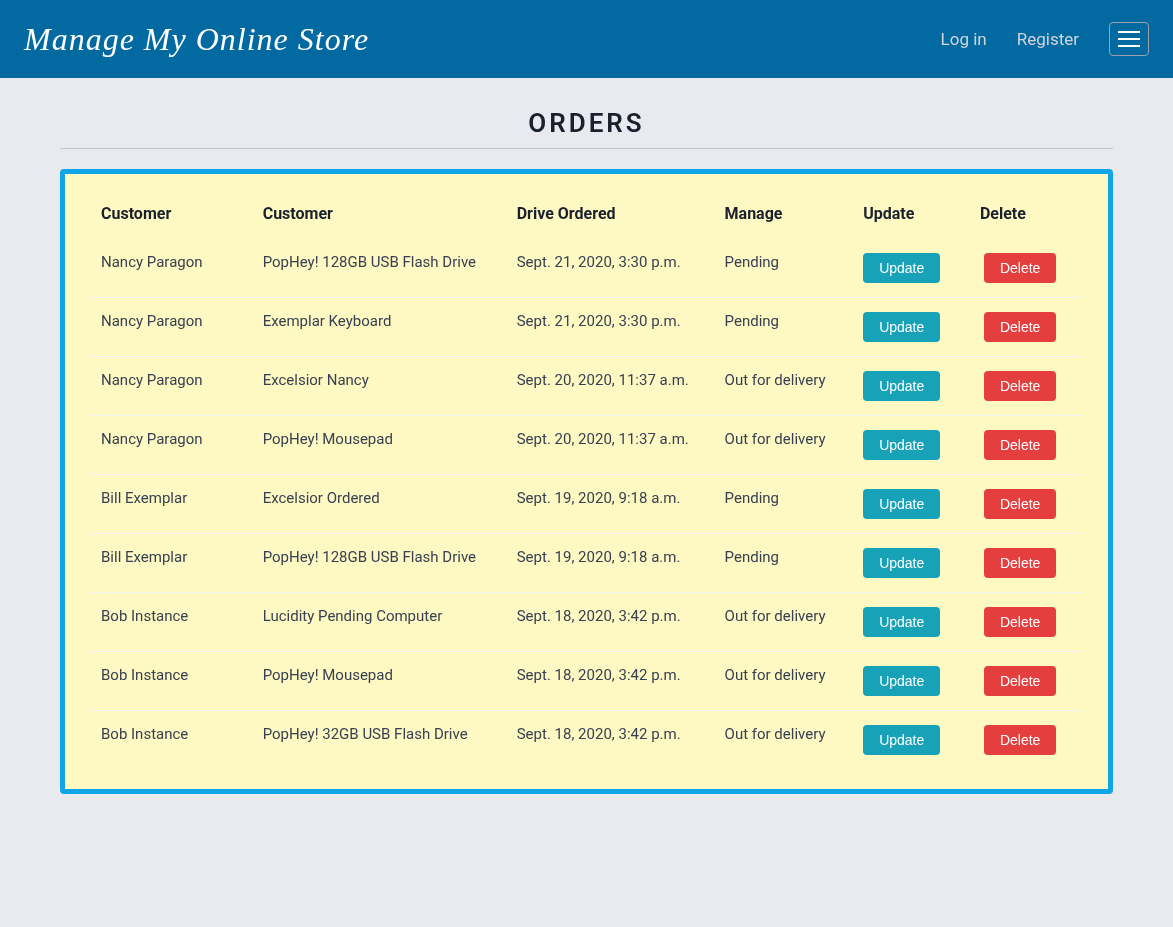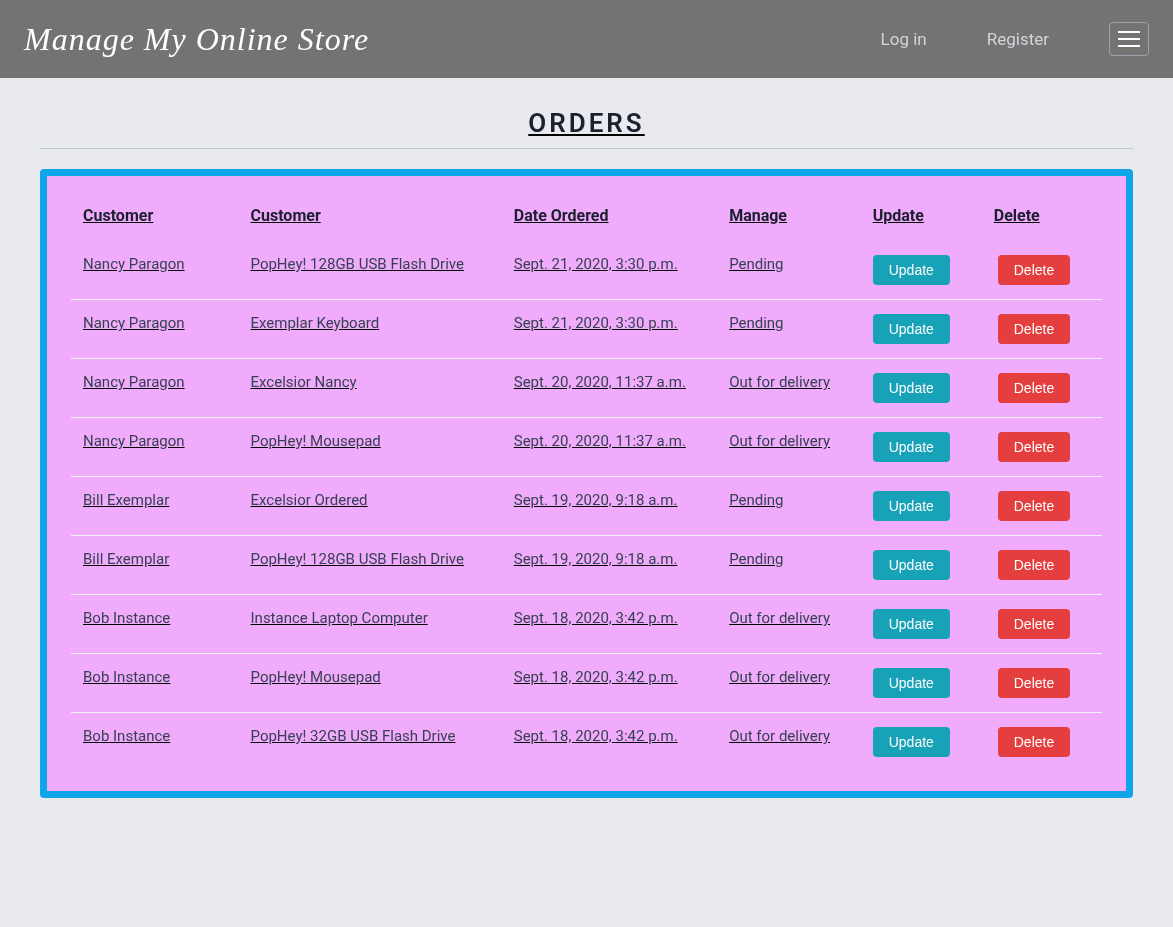--- a/index.html
+++ b/index.html
@@ -10,40 +10,40 @@
 
     body {
       font-family: -apple-system, BlinkMacSystemFont, 'Segoe UI', Roboto, sans-serif;
       background-color: #e8eaf0;
       min-height: 927px;
       width: 1173px;
     }
 
     
     .navbar {
-      background-color: #737373;
+      background-color: #0369a1;
       display: flex;
       align-items: center;
       justify-content: space-between;
       padding: 0 24px;
       height: 78px;
     }
 
     .navbar-brand {
       font-family: Georgia, 'Times New Roman', serif;
       font-style: italic;
       font-size: 32px;
       color: #ffffff;
       letter-spacing: 1px;
     }
 
     .navbar-right {
       display: flex;
       align-items: center;
-      gap: 60px;
+      gap: 30px;
     }
 
     .nav-link {
       color: #d1d5db;
       font-size: 17px;
       cursor: pointer;
       text-decoration: none;
     }
 
     .nav-toggle {
@@ -58,44 +58,43 @@
 
     .nav-toggle span {
       display: block;
       width: 22px;
       height: 2px;
       background: #ffffff;
     }
 
     
     .main-content {
-      padding: 30px 40px;
-      text-decoration: underline;
+      padding: 30px 60px;
     }
 
     .page-title {
       text-align: center;
       font-size: 26px;
       font-weight: 600;
       letter-spacing: 3px;
       color: #1a202c;
       margin-bottom: 10px;
     }
 
     .title-divider {
       border: none;
       border-top: 1px solid #c0c4cc;
       margin: 0 0 20px 0;
     }
 
     
     .table-card {
-      background: #f0abfc;
-      border-radius: 4px;
-      border: 7px solid #0ea5e9;
+      background: #fef9c3;
+      border-radius: 4px;
+      border: 5px solid #0ea5e9;
       padding: 20px 24px;
       overflow-x: auto;
     }
 
     table {
       width: 100%;
       border-collapse: collapse;
     }
 
     thead th {
@@ -177,21 +176,21 @@
 <div class="main-content">
   <h1 class="page-title">ORDERS</h1>
   <hr class="title-divider">
 
   <div class="table-card">
     <table>
       <thead>
         <tr>
           <th class="col-customer">Customer</th>
           <th class="col-product">Customer</th>
-          <th class="col-date">Date Ordered</th>
+          <th class="col-date">Drive Ordered</th>
           <th class="col-status">Manage</th>
           <th class="col-update">Update</th>
           <th class="col-delete">Delete</th>
         </tr>
       </thead>
       <tbody id="table-body">
       <tr>
             <td>Nancy Paragon</td>
             <td>PopHey! 128GB USB Flash Drive</td>
             <td>Sept. 21, 2020, 3:30 p.m.</td>
@@ -234,21 +233,21 @@
           <tr>
             <td>Bill Exemplar</td>
             <td>PopHey! 128GB USB Flash Drive</td>
             <td>Sept. 19, 2020, 9:18 a.m.</td>
             <td>Pending</td>
             <td><button class="btn-update">Update</button></td>
             <td><button class="btn-delete">Delete</button></td>
           </tr>
           <tr>
             <td>Bob Instance</td>
-            <td>Instance Laptop Computer</td>
+            <td>Lucidity Pending Computer</td>
             <td>Sept. 18, 2020, 3:42 p.m.</td>
             <td>Out for delivery</td>
             <td><button class="btn-update">Update</button></td>
             <td><button class="btn-delete">Delete</button></td>
           </tr>
           <tr>
             <td>Bob Instance</td>
             <td>PopHey! Mousepad</td>
             <td>Sept. 18, 2020, 3:42 p.m.</td>
             <td>Out for delivery</td>

